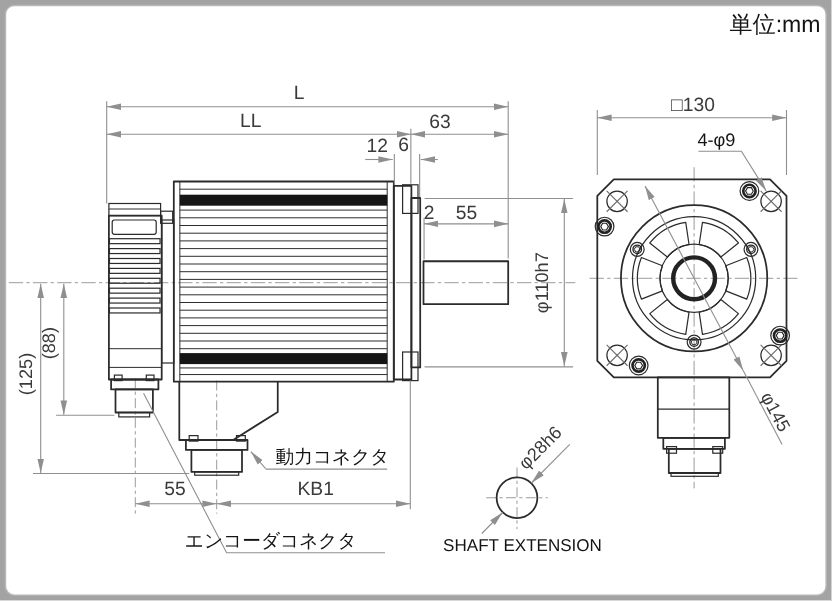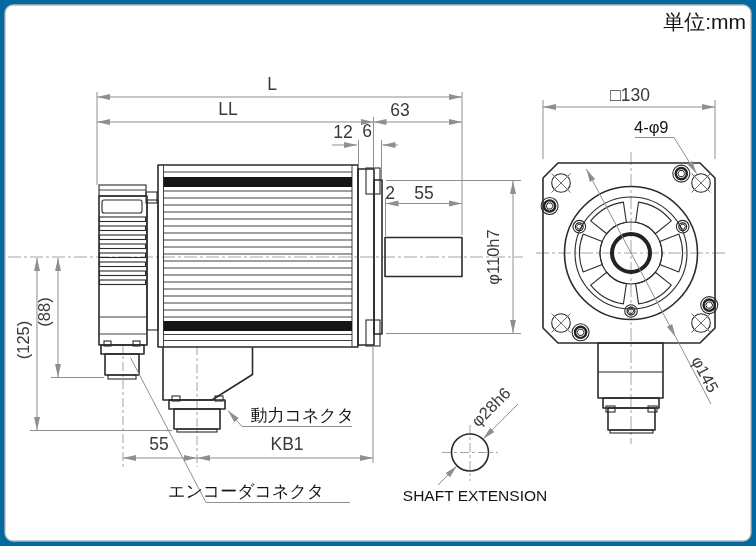--- a/index.html
+++ b/index.html
@@ -1,16 +1,16 @@
 <!DOCTYPE html>
 <html><head>
 <meta charset="utf-8">
 <style>
   html,body{margin:0;padding:0;background:#fff;}
-  .stage{position:relative;width:756px;height:546px;background:#0369a1;overflow:hidden;}
+  .stage{position:relative;width:756px;height:546px;background:#a3a3a3;overflow:hidden;}
   svg{display:block;}
   .obj{fill:none;stroke:#2b2b2b;stroke-width:1.6;stroke-linejoin:round;}
   .obj2{fill:none;stroke:#2b2b2b;stroke-width:1.1;}
   .fin{stroke:#2b2b2b;stroke-width:0.9;}
   .band{fill:#161616;stroke:none;}
   .dim,.ext{fill:none;stroke:#8f8f8f;stroke-width:1;}
   .cl{fill:none;stroke:#9a9a9a;stroke-width:0.9;stroke-dasharray:13 3 3 3;}
   .cl2{fill:none;stroke:#9a9a9a;stroke-width:0.9;stroke-dasharray:9 3 3 3;}
   .cross{stroke:#6b6b6b;stroke-width:1;}
   .dimtext{fill:#3a3a3a;font:17.5px "Liberation Sans","DejaVu Sans",sans-serif;text-anchor:middle;}

